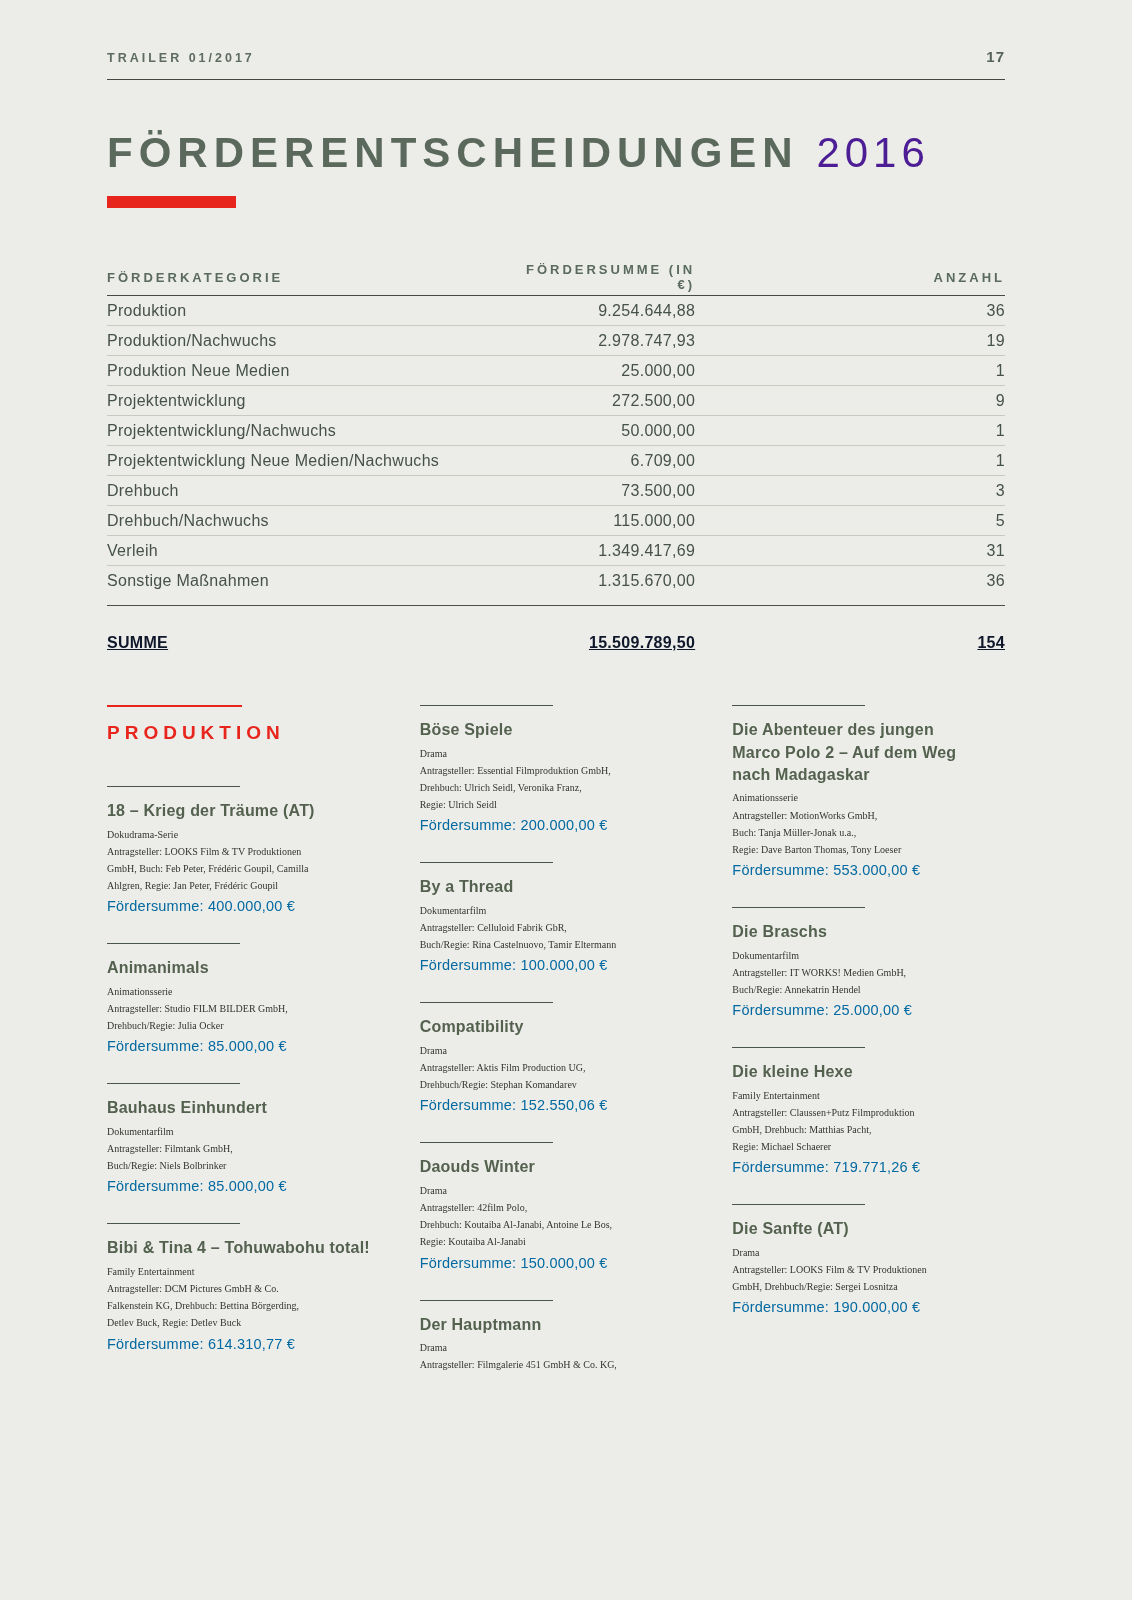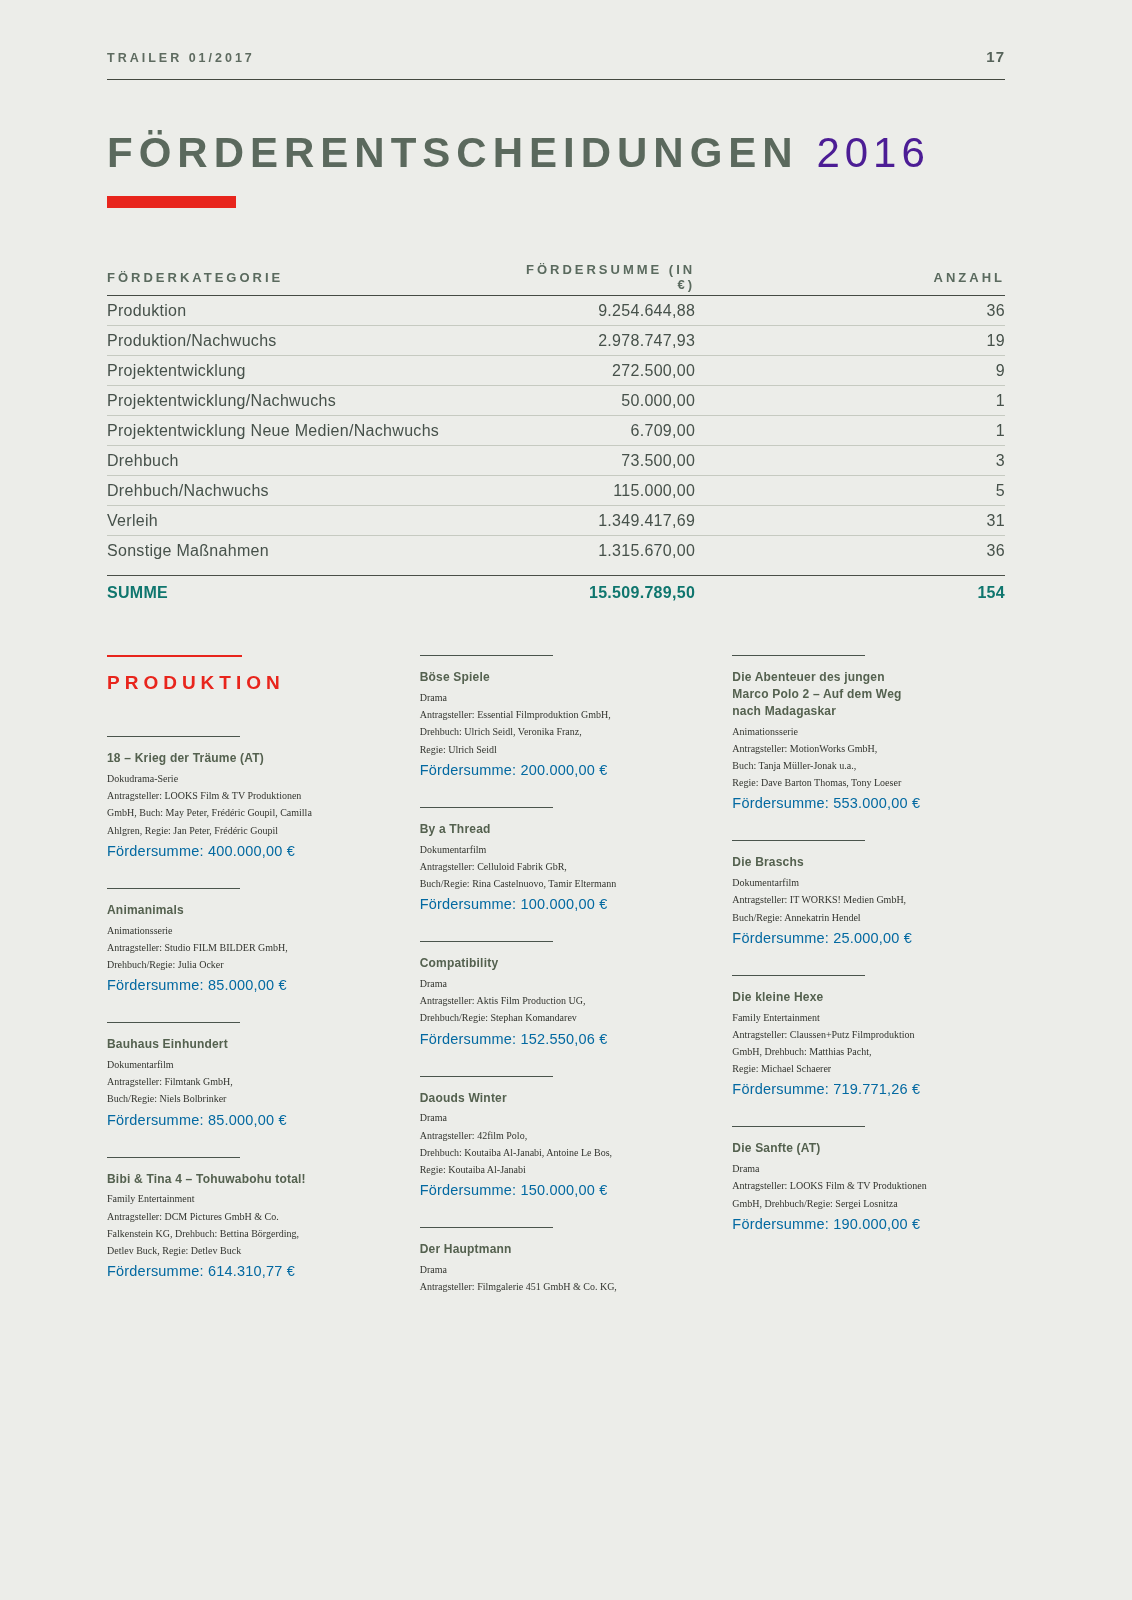--- a/index.html
+++ b/index.html
@@ -45,21 +45,21 @@
     border-bottom:1.5px solid #454B44;
   }
   table.funding th.num, table.funding td.num { text-align:right; }
   table.funding td {
     font-size:16px; color:#46514A; letter-spacing:0.3px;
     padding:5.5px 0;
     border-bottom:1px solid #C6CAC1;
   }
   table.funding tr.last-row td { padding-bottom:15px; border-bottom:1.5px solid #4A4F48; }
   table.funding tr.summary td {
-    font-weight:700; color:#0f766e; border-bottom:none; padding-top:8px; font-size:16px;
+    font-weight:700; color:#0f172a; border-bottom:none; padding-top:28px; font-size:16px;text-decoration:underline;
   }
   col.c-cat { width:45%; } col.c-sum { width:20.5%; } col.c-cnt { width:34.5%; }
 
   
   .section-title {
     margin-top:66px;
     font-size:24px; font-weight:700; letter-spacing:1.8px; color:#5B695D;
   }
   .section-title .subtitle { font-size:14.5px; font-weight:400; letter-spacing:0.4px; }
 
@@ -69,21 +69,21 @@
     align-items:start;
   }
   .cat-line { width:135px; border-top:2px solid #E8251C; margin-bottom:15px; }
   .cat-label {
     font-size:19px; font-weight:700; letter-spacing:5px; color:#E8251C;
     margin-bottom:42px;
   }
   .entry { margin-bottom:25px; }
   .entry .sep { width:133px; border-top:1px solid #4A544C; margin-bottom:13px; }
   .entry-title {
-    font-size:12px; font-weight:700; color:#54614F; line-height:1.4;
+    font-size:16px; font-weight:700; color:#54614F; line-height:1.4;
     letter-spacing:0.2px; white-space:pre-line; margin-bottom:3px;
   }
   .entry-body { font-family:"Liberation Serif", serif; font-size:10px; color:#33352F; line-height:1.72; }
   .entry-body .dline { white-space:nowrap; }
   .entry-funding {
     font-family:"Liberation Sans", sans-serif;
     font-size:14.5px; color:#0369a1; letter-spacing:0.2px; line-height:1.66;
   }
 </style>
 </head>
@@ -119,20 +119,25 @@
             <td>Produktion</td>
             <td class="num">9.254.644,88</td>
             <td class="num">36</td>
           </tr>
           <tr>
             <td>Produktion/Nachwuchs</td>
             <td class="num">2.978.747,93</td>
             <td class="num">19</td>
           </tr>
           <tr>
+            <td>Produktion Neue Medien</td>
+            <td class="num">25.000,00</td>
+            <td class="num">1</td>
+          </tr>
+          <tr>
             <td>Projektentwicklung</td>
             <td class="num">272.500,00</td>
             <td class="num">9</td>
           </tr>
           <tr>
             <td>Projektentwicklung/Nachwuchs</td>
             <td class="num">50.000,00</td>
             <td class="num">1</td>
           </tr>
           <tr>
@@ -172,21 +177,21 @@
     <div class="columns">
       <div class="col">
         <div class="cat-line"></div>
         <div class="cat-label">PRODUKTION</div>
       <div class="entry">
             <div class="sep"></div>
             <div class="entry-title">18 – Krieg der Träume (AT)</div>
             <div class="entry-body">
               <div class="dline">Dokudrama-Serie</div>
               <div class="dline">Antragsteller: LOOKS Film &amp; TV Produktionen</div>
-              <div class="dline">GmbH, Buch: May Peter, Frédéric Goupil, Camilla</div>
+              <div class="dline">GmbH, Buch: Feb Peter, Frédéric Goupil, Camilla</div>
               <div class="dline">Ahlgren, Regie: Jan Peter, Frédéric Goupil</div>
             </div>
             <div class="entry-funding">Fördersumme: 400.000,00 €</div>
           </div>
           <div class="entry">
             <div class="sep"></div>
             <div class="entry-title">Animanimals</div>
             <div class="entry-body">
               <div class="dline">Animationsserie</div>
               <div class="dline">Antragsteller: Studio FILM BILDER GmbH,</div>

